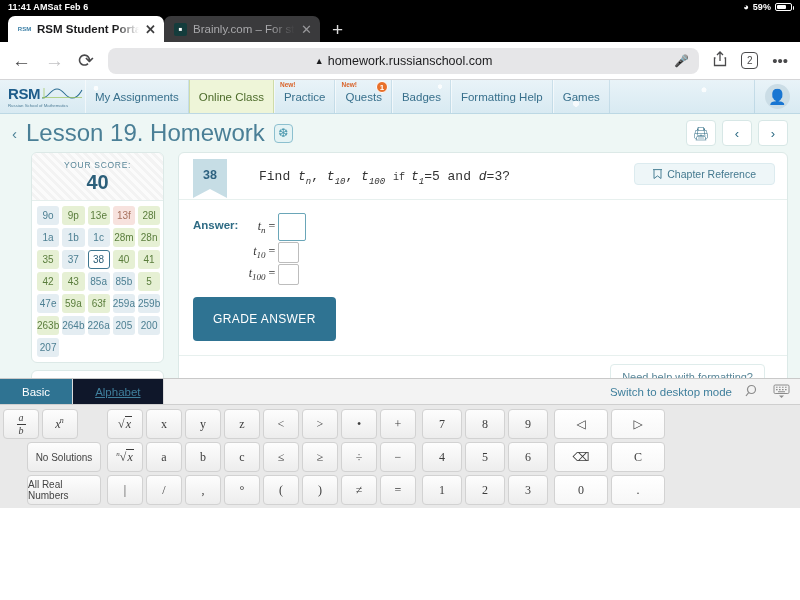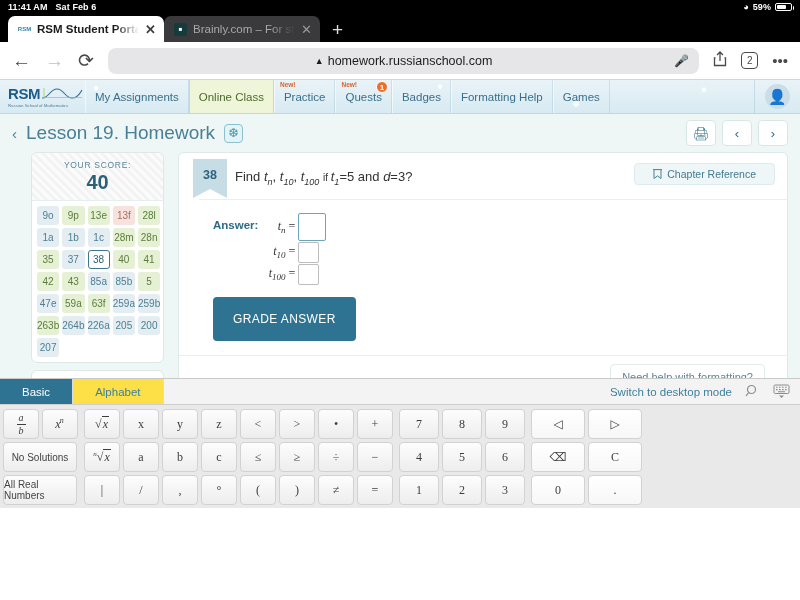--- a/index.html
+++ b/index.html
@@ -16,21 +16,21 @@
     height: 14px;
     background: #000;
     color: #fff;
     display: flex;
     align-items: center;
     padding: 0 8px;
     font-size: 9px;
     font-weight: bold;
     letter-spacing: .1px;
   }
-  #ios-status .left { display: flex; gap: 8px; }
+  #ios-status .left { display: flex; gap: 0; }
   #ios-status .right { margin-left: auto; display: flex; align-items: center; gap: 4px; }
   .wifi-glyph { font-size: 9px; line-height: 1; }
   .batt {
     width: 17px; height: 8px; border: 1px solid #fff; border-radius: 2px;
     position: relative; display: inline-block;
   }
   .batt::after {
     content:""; position:absolute; right:-3px; top:2px; width:1.5px; height:4px;
     background:#fff; border-radius:0 1px 1px 0;
   }
@@ -151,21 +151,21 @@
   #page {
     height: 394px;
     background: #eef7f5;
     position: relative;
     overflow: hidden;
   }
   #pagehead {
     height: 38px; display: flex; align-items: center; padding: 0 12px;
   }
   #back-chevron { color: #4a8096; font-size: 15px; margin-right: 9px; }
-  #lesson-title { font-size: 19px; color: #4a7f96; font-weight: normal; }
+  #lesson-title { font-size: 24px; color: #4a7f96; font-weight: normal; }
   #snow-badge {
     width: 19px; height: 19px; margin-left: 9px;
     display: flex; align-items: center; justify-content: center;
     border: 1px solid #8cc0cf; border-radius: 4px; color: #4f9bb0; font-size: 12px;
     background: #e4f3f4;
   }
   #head-actions { margin-left: auto; display: flex; gap: 6px; }
   .headbtn {
     width: 30px; height: 26px; background: #fff; border: 1px solid #d7e7e6;
     border-radius: 4px; display: flex; align-items: center; justify-content: center;
@@ -212,32 +212,32 @@
     font-weight: bold; font-size: 12.5px;
     text-align: center; padding: 9px 0 7px;
     position: relative; align-self: flex-start; margin-top: -4px;
   }
   #ribbon::after {
     content: ""; position: absolute; left: 0; right: 0; top: 100%;
     border-left: 17px solid #c6dde5; border-right: 17px solid #c6dde5;
     border-bottom: 9px solid transparent;
   }
   #prob-text {
-    flex: 1; padding: 6px 0 0 8px;
-    font-family: Liberation Sans, sans-serif; font-size: 13px; color: #333;
+    flex: 1; padding: 6px 0 0 32px;
+    font-family: Liberation Mono, monospace; font-size: 13px; color: #333;
   }
   .mvar { font-style: italic; }
   .msub { font-size: 9px; vertical-align: sub; font-style: italic; }
   #chapter-ref {
     margin-left: auto; margin-top: 0;
     background: #eef6f8; border: 1px solid #dcebef; border-radius: 4px;
     padding: 4px 18px; font-size: 10.5px; color: #44798f;
     display: flex; align-items: center; gap: 5px; white-space: nowrap;
   }
-  #answer-sec { border-top: 1px solid #e7f0ee; padding: 13px 14px 14px; margin-left: 20px; }
+  #answer-sec { border-top: 1px solid #e7f0ee; padding: 13px 14px 14px; }
   #answer-row { display: flex; align-items: flex-start; gap: 6px; }
   #answer-label { font-size: 11.5px; font-weight: bold; color: #2e6b84; padding-top: 6px; }
   #eqns { font-family: "Liberation Serif", serif; font-size: 12px; color: #333; }
   .eqn { display: flex; align-items: center; margin-bottom: 1px; }
   .eqn .lhs { width: 34px; text-align: right; padding-right: 3px; }
   .ansbox { border: 1px solid #bdbdbd; background: #fff; border-radius: 2px; }
   .ansbox.b1 { width: 28px; height: 28px; border: 1.6px solid #6aa6b8; }
   .ansbox.b2 { width: 21px; height: 21px; }
   .ansbox.b3 { width: 21px; height: 21px; }
   #grade-btn {
@@ -267,37 +267,37 @@
   }
   #kbtoolbar {
     height: 26px; background: #f3f3f3; display: flex; align-items: stretch;
     border-bottom: 1px solid #cfcfcf;
   }
   .kbtab {
     padding: 0 22px; display: flex; align-items: center; font-size: 11.5px;
     border-right: 1px solid #dcdcdc;
   }
   .kbtab.active { background: #2f7392; color: #fff; }
-  .kbtab.idle { background: #fde047; color: #3f7f9c; }
+  .kbtab.idle { background: #0f172a; color: #3f7f9c; text-decoration: underline; }
   #kbtoolbar-right { margin-left: auto; display: flex; align-items: center; gap: 13px; padding-right: 10px; }
   #desktop-mode { font-size: 11.5px; color: #3f7f9c; }
   .kbicon { color: #8c8c8c; font-size: 14px; display: flex; align-items: center; }
 
   #keys { display: flex; padding: 4px 3px; gap: 0; height: 104px; }
   .kgroup { display: flex; flex-direction: column; gap: 3px; }
   .krow { display: flex; gap: 3px; }
   .key {
     background: linear-gradient(#fdfdfd, #ededed);
     border: 1px solid #d2d2d2; border-radius: 4px;
     display: flex; align-items: center; justify-content: center;
     font-size: 12px; color: #3d3d3d; height: 30px;
     font-family: "Liberation Serif", serif;
   }
   .key.w-sm { width: 36px; }
-  .key.w-wide { width: 74px; font-family: "Liberation Sans", sans-serif; font-size: 10px; color: #444; }
+  .key.w-wide { width: 74px; font-family: "Liberation Sans", sans-serif; font-size: 10px; color: #444; margin-left: 24px; }
   .key.w-num { width: 40px; }
   .key.w-ctl { width: 54px; background: linear-gradient(#ffffff, #f7f7f7); }
   .divider { width: 6px; }
   .frac { display: inline-flex; flex-direction: column; align-items: center; line-height: 1; font-style: italic; font-size: 10px; }
   .frac .num { border-bottom: 1px solid #3d3d3d; padding: 0 2px 1px; }
   .frac .den { padding: 1px 2px 0; }
   .pow { font-style: italic; font-size: 12px; position: relative; }
   .pow sup { font-size: 8px; position: relative; top: -4px; left: -1px; }
   .radic { font-style: italic; }
   .radic sup { font-size: 7px; font-style: italic; }

